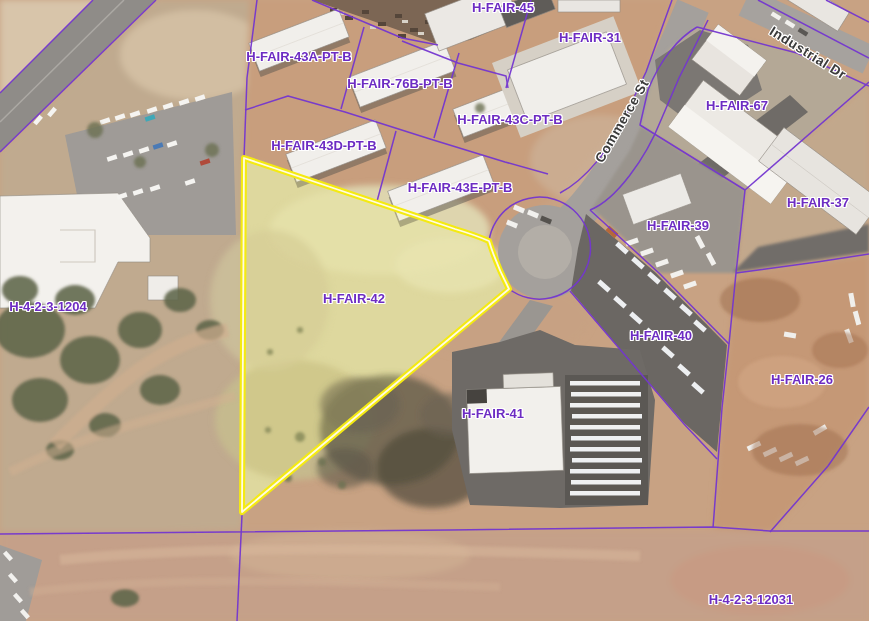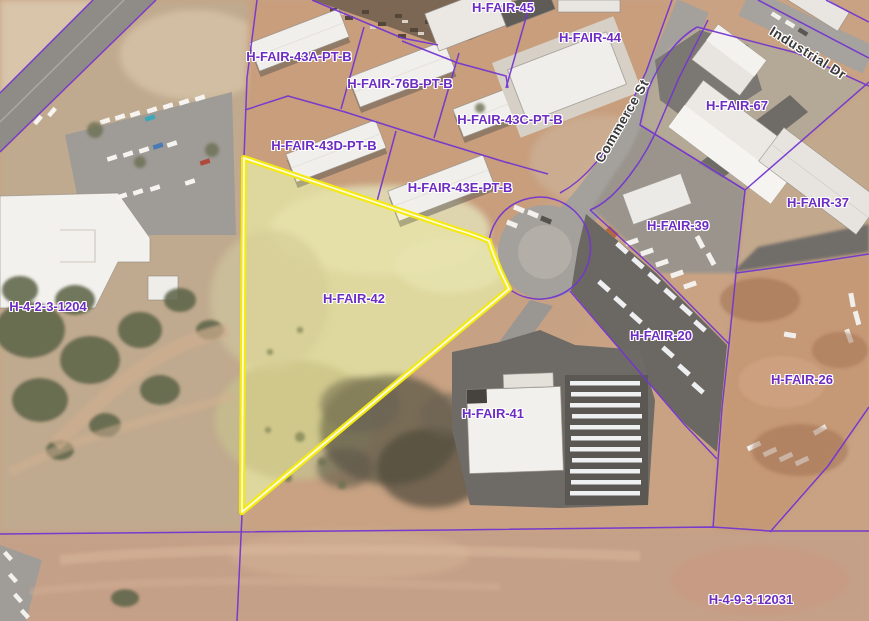--- a/index.html
+++ b/index.html
@@ -486,31 +486,31 @@
       <path d="M770,532 L828,466 L869,407"></path>
     </g>
 
     <g>
       <path d="M244,158 L455,229 Q475,235 489,241 Q496,264 509,289 L242,512 Z" fill="rgba(255,252,120,0.16)" stroke="#f4ea12" stroke-width="6" stroke-linejoin="round"></path>
       <path d="M244,158 L455,229 Q475,235 489,241 Q496,264 509,289 L242,512 Z" fill="none" stroke="#fffbe4" stroke-width="1.8" stroke-linejoin="round"></path>
     </g>
   </svg>
 
   <div class="plabel" style="left:503px;top:7px">H-FAIR-45</div>
-  <div class="plabel" style="left:590px;top:37px">H-FAIR-44</div>
+  <div class="plabel" style="left:590px;top:37px">H-FAIR-31</div>
   <div class="plabel" style="left:299px;top:56px">H-FAIR-43A-PT-B</div>
   <div class="plabel" style="left:400px;top:83px">H-FAIR-76B-PT-B</div>
   <div class="plabel" style="left:510px;top:119px">H-FAIR-43C-PT-B</div>
   <div class="plabel" style="left:324px;top:145px">H-FAIR-43D-PT-B</div>
   <div class="plabel" style="left:460px;top:187px">H-FAIR-43E-PT-B</div>
   <div class="plabel" style="left:737px;top:105px">H-FAIR-67</div>
   <div class="plabel" style="left:818px;top:202px">H-FAIR-37</div>
   <div class="plabel" style="left:678px;top:225px">H-FAIR-39</div>
   <div class="plabel" style="left:354px;top:298px">H-FAIR-42</div>
-  <div class="plabel" style="left:661px;top:335px">H-FAIR-20</div>
+  <div class="plabel" style="left:661px;top:335px">H-FAIR-40</div>
   <div class="plabel" style="left:802px;top:379px">H-FAIR-26</div>
   <div class="plabel" style="left:493px;top:413px">H-FAIR-41</div>
   <div class="plabel" style="left:48px;top:306px">H-4-2-3-1204</div>
-  <div class="plabel" style="left:751px;top:599px">H-4-9-3-12031</div>
+  <div class="plabel" style="left:751px;top:599px">H-4-2-3-12031</div>
 
   <div class="street-label" id="street-commerce">Commerce St</div>
   <div class="street-label" id="street-industrial">Industrial Dr</div>
 </div>
 
 </body></html>

